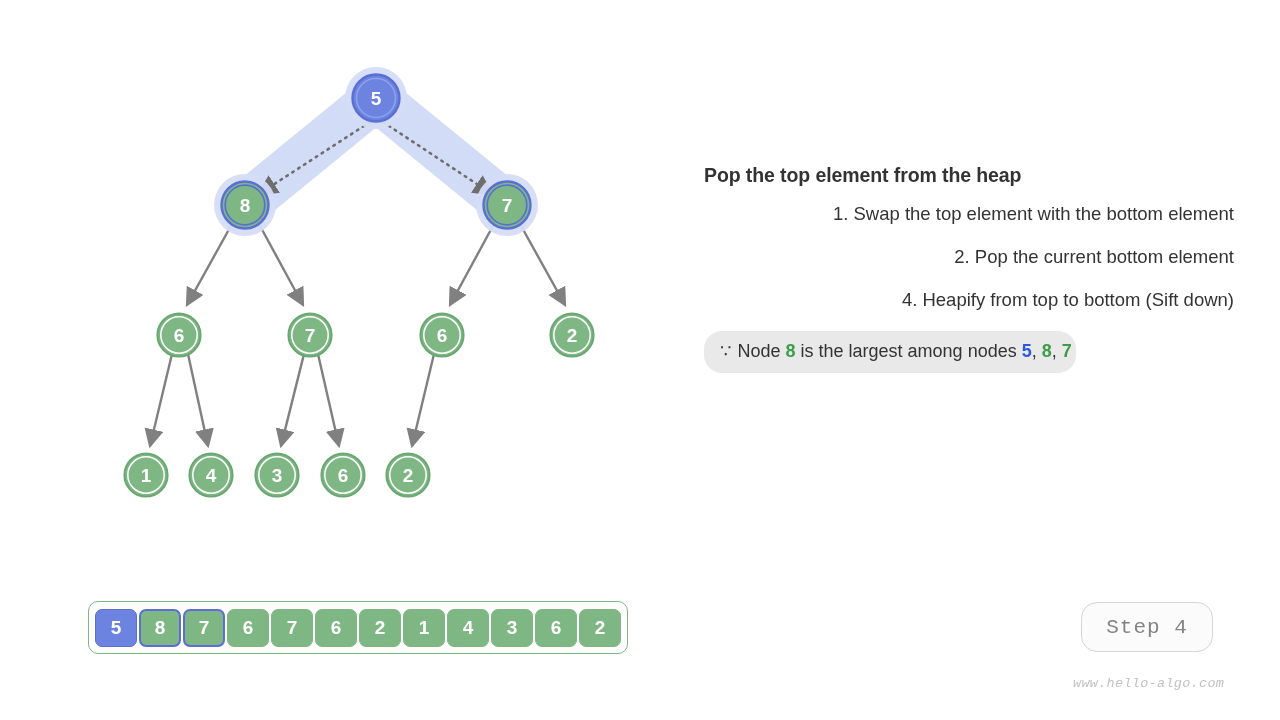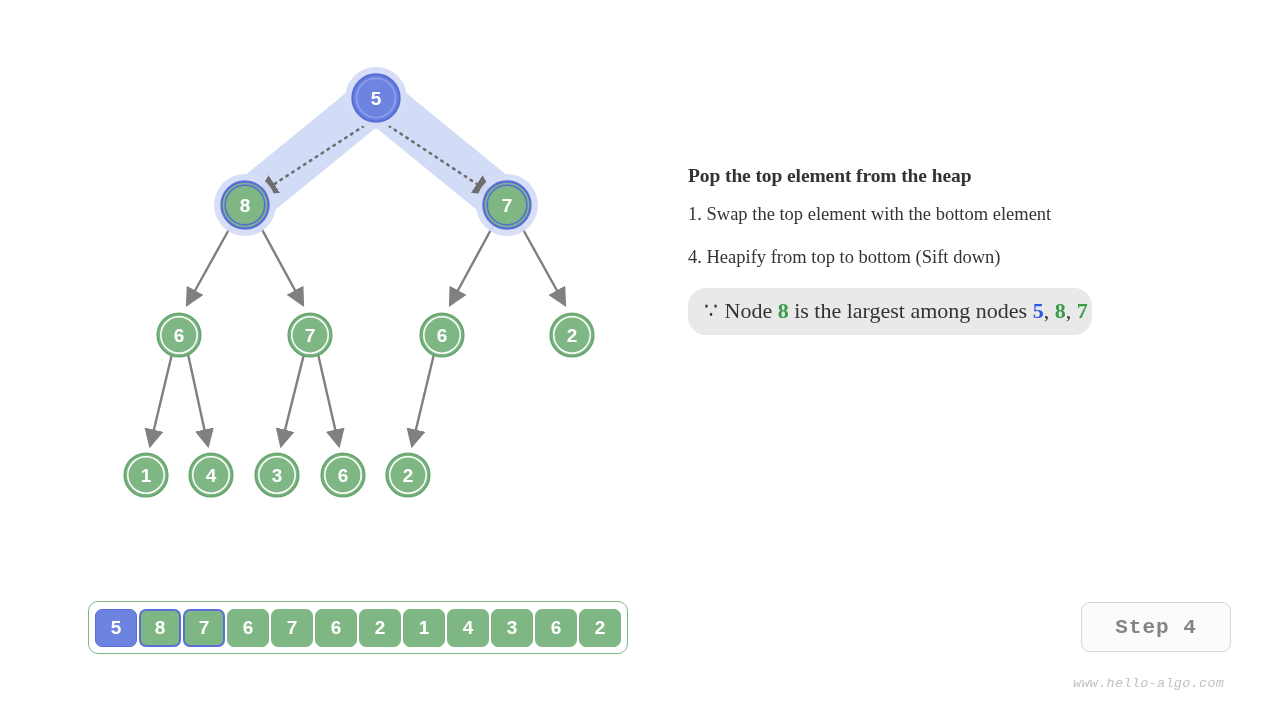--- a/index.html
+++ b/index.html
@@ -31,46 +31,46 @@
     font-size: 19px;
     font-weight: 700;
     fill: #ffffff;
     text-anchor: middle;
     dominant-baseline: central;
   }
 
   
   #info-panel {
     position: absolute;
-    left: 688px;
+    left: 704px;
     top: 163px;
     width: 530px;
-    font-family: Liberation Serif, serif;
   }
   #panel-title {
     font-size: 19.5px;
     font-weight: 700;
     color: #333333;
     letter-spacing: -0.1px;
     margin: 0 0 14px 0;
     line-height: 1.3;
   }
   .step-line {
     font-size: 18.5px;
     color: #333333;
     line-height: 1.35;
     margin: 0 0 18px 0;
     white-space: nowrap;
+    text-align: right;
   }
   #note-box {
     display: inline-block;
     background: #e9e9e9;
     border-radius: 18px;
     padding: 9px 4px 10px 16px;
-    font-size: 22px;
+    font-size: 18px;
     color: #333333;
     line-height: 1.25;
     white-space: nowrap;
   }
   .note-blue  { color: #2a58e0; font-weight: 700; }
   .note-green { color: #3c9c48; font-weight: 700; }
   .note-sym   { letter-spacing: 1px; }
 
   
   #array-strip {
@@ -107,31 +107,31 @@
   .array-cell.cell-outlined {
     background: #7fb784;
     border: 2px solid #5a6fd6;
   }
 
   
   #step-button {
     position: absolute;
     left: 1081px;
     top: 602px;
-    width: 150px;
+    width: 132px;
     height: 50px;
     border: 1.4px solid #d6d6d6;
-    border-radius: 9px;
+    border-radius: 16px;
     background: #fbfbfb;
     display: flex;
     align-items: center;
     justify-content: center;
     font-family: "Liberation Mono", monospace;
     font-size: 21px;
-    font-weight: 700;
+    font-weight: 400;
     color: #848484;
     letter-spacing: 1px;
     box-sizing: border-box;
   }
 
   
   #watermark {
     position: absolute;
     left: 1073px;
     top: 676px;
@@ -250,20 +250,21 @@
         <circle cx="408" cy="475" r="18.2" fill="none" stroke="#ffffff" stroke-width="1.5"></circle>
         <text class="node-text" x="408" y="475.5">2</text>
       </g>
     </g>
   </svg>
 </div>
 
 <div id="info-panel">
   <div id="panel-title">Pop the top element from the heap</div>
   <p class="step-line">1. Swap the top element with the bottom element</p>
+  <p class="step-line">2. Pop the current bottom element</p>
   <p class="step-line">4. Heapify from top to bottom (Sift down)</p>
 
   <div id="note-box">
     <span class="note-sym">∵</span>
     <span>Node</span>
     <span class="note-green">8</span>
     <span>is the largest among nodes</span>
     <span class="note-blue">5</span><span>, </span><span class="note-green">8</span><span>, </span><span class="note-green">7</span>
   </div>
 </div>

